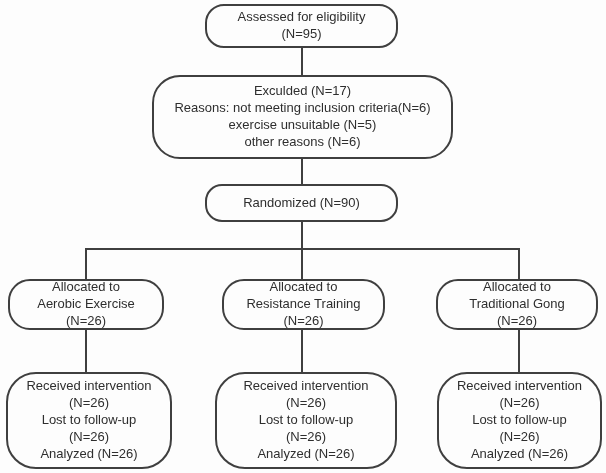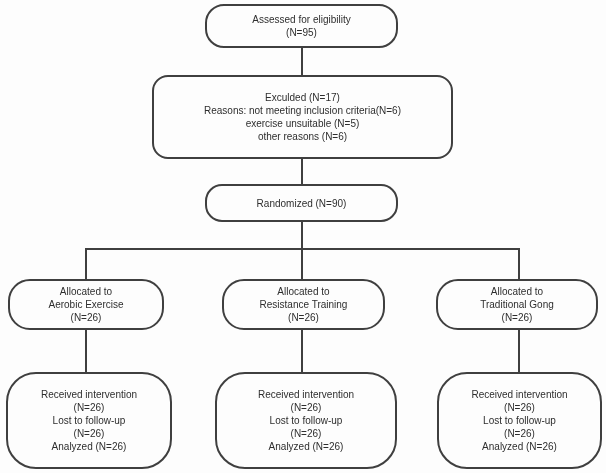--- a/index.html
+++ b/index.html
@@ -25,33 +25,33 @@
   .flow-box {
     position: absolute;
     border: 2px solid var(--line);
     background: var(--background);
     color: var(--text);
     display: flex;
     align-items: center;
     justify-content: center;
     text-align: center;
     white-space: pre-line;
-    font-size: 10px;
+    font-size: 13px;
     line-height: 1.3;
     padding: 10px 6px;
     z-index: 2;
   }
   .connector {
     position: absolute;
     background: var(--line);
     z-index: 1;
   }
   
   #box-assessed    { left: 205px; top: 4px;   width: 193px; height: 44px; border-radius: 19px; }
-  #box-excluded    { left: 152px; top: 75px;  width: 301px; height: 84px; border-radius: 16px; }
+  #box-excluded    { left: 152px; top: 75px;  width: 301px; height: 84px; border-radius: 28px; }
   #box-randomized  { left: 205px; top: 184px; width: 193px; height: 38px; border-radius: 17px; }
   #box-alloc-aerobic    { left: 8px;   top: 279px; width: 156px; height: 51px; border-radius: 22px; }
   #box-alloc-resistance { left: 222px; top: 279px; width: 163px; height: 51px; border-radius: 22px; }
   #box-alloc-gong       { left: 436px; top: 279px; width: 162px; height: 51px; border-radius: 22px; }
   #box-followup-aerobic    { left: 6px;   top: 372px; width: 166px; height: 97px; border-radius: 30px; }
   #box-followup-resistance { left: 215px; top: 372px; width: 182px; height: 97px; border-radius: 30px; }
   #box-followup-gong       { left: 437px; top: 372px; width: 165px; height: 97px; border-radius: 30px; }
   
   #line-assessed-excluded   { left: 301px; top: 46px;  width: 2px;   height: 31px; }
   #line-excluded-randomized { left: 301px; top: 157px; width: 2px;   height: 29px; }

